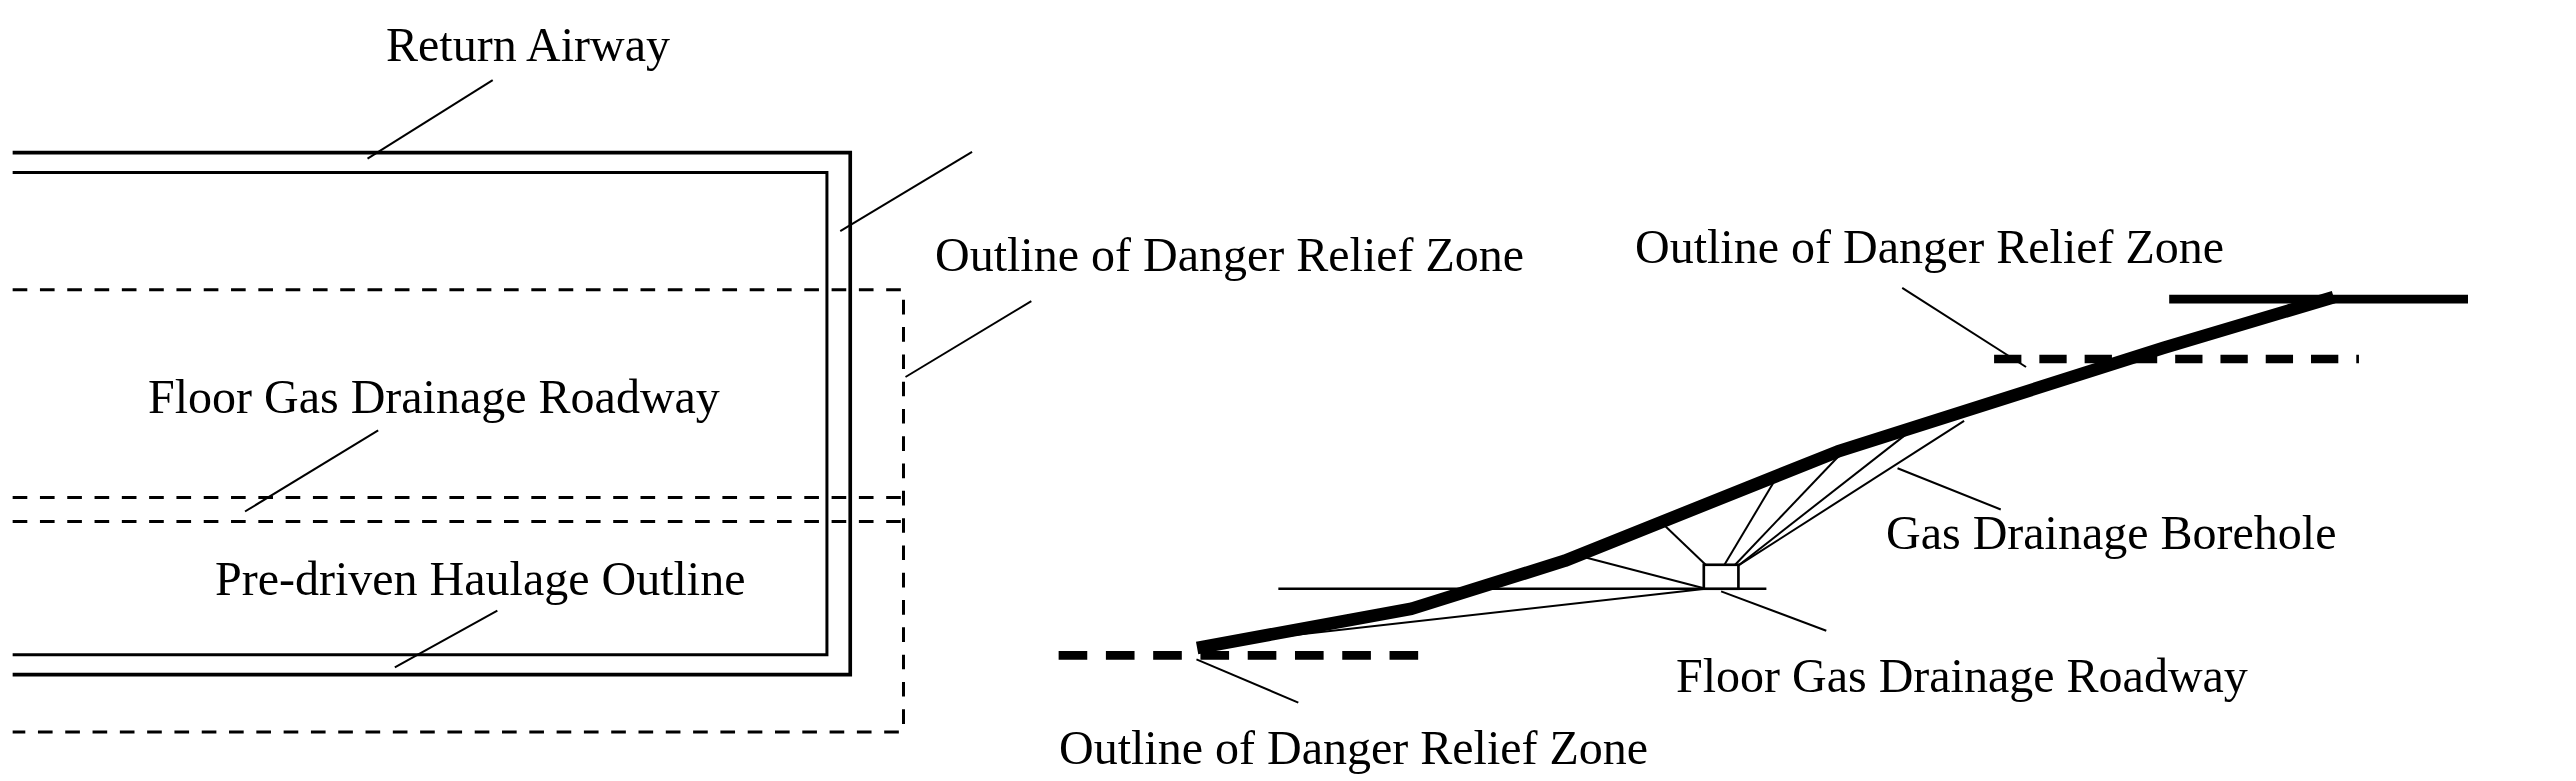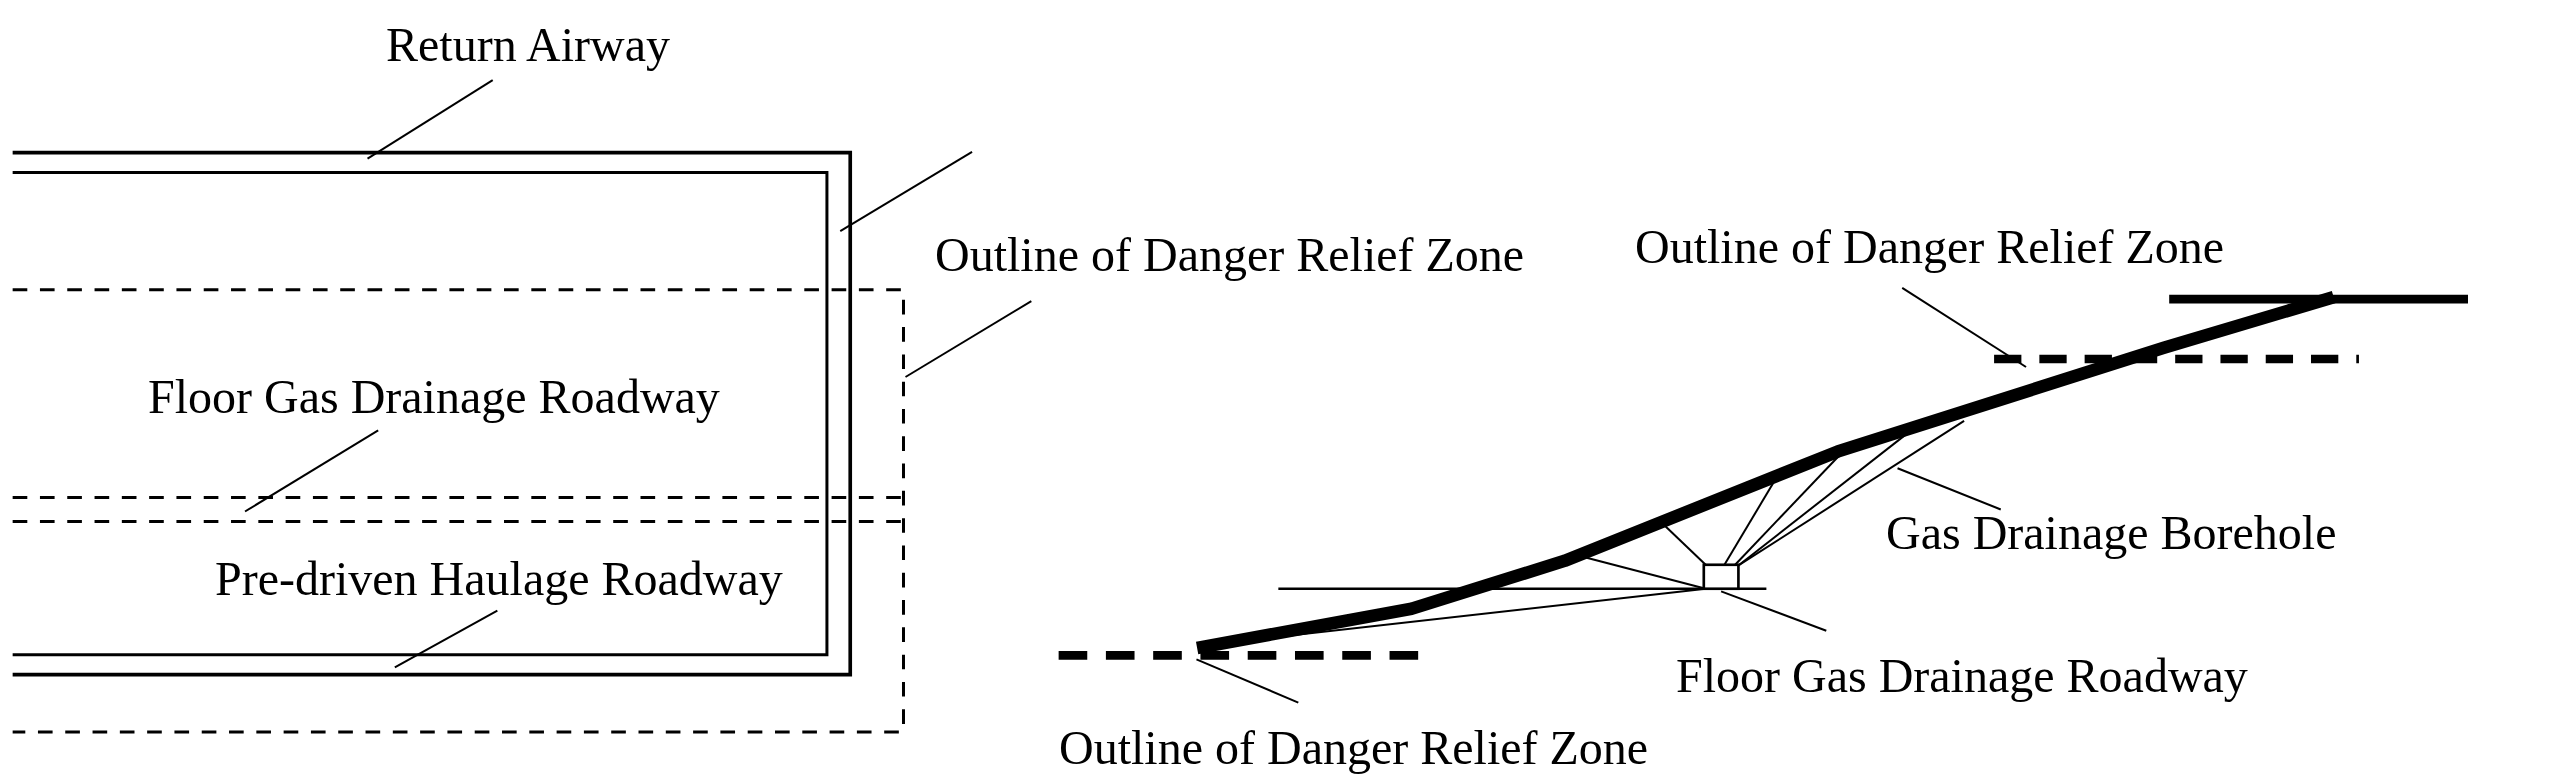--- a/index.html
+++ b/index.html
@@ -82,20 +82,20 @@
       <line x1="2850" y1="703" x2="3005" y2="765" stroke-width="3"></line>
       <line x1="2585" y1="888" x2="2743" y2="947" stroke-width="3"></line>
       <line x1="2857" y1="432" x2="3043" y2="551" stroke-width="3"></line>
       <line x1="1797" y1="990" x2="1950" y2="1055" stroke-width="3"></line>
     </g>
   </svg>
 
   <span class="lbl lbl-return-airway">Return Airway</span>
   <span class="lbl lbl-danger-left">Outline of Danger Relief Zone</span>
   <span class="lbl lbl-floor-left">Floor Gas Drainage Roadway</span>
-  <span class="lbl lbl-haulage">Pre-driven Haulage Roadway</span>
+  <span class="lbl lbl-haulage">Pre-driven Haulage Outline</span>
 
   <span class="lbl lbl-danger-top-right">Outline of Danger Relief Zone</span>
   <span class="lbl lbl-borehole">Gas Drainage Borehole</span>
   <span class="lbl lbl-floor-right">Floor Gas Drainage Roadway</span>
   <span class="lbl lbl-danger-bottom">Outline of Danger Relief Zone</span>
 </div>
 
 
 </body></html>

